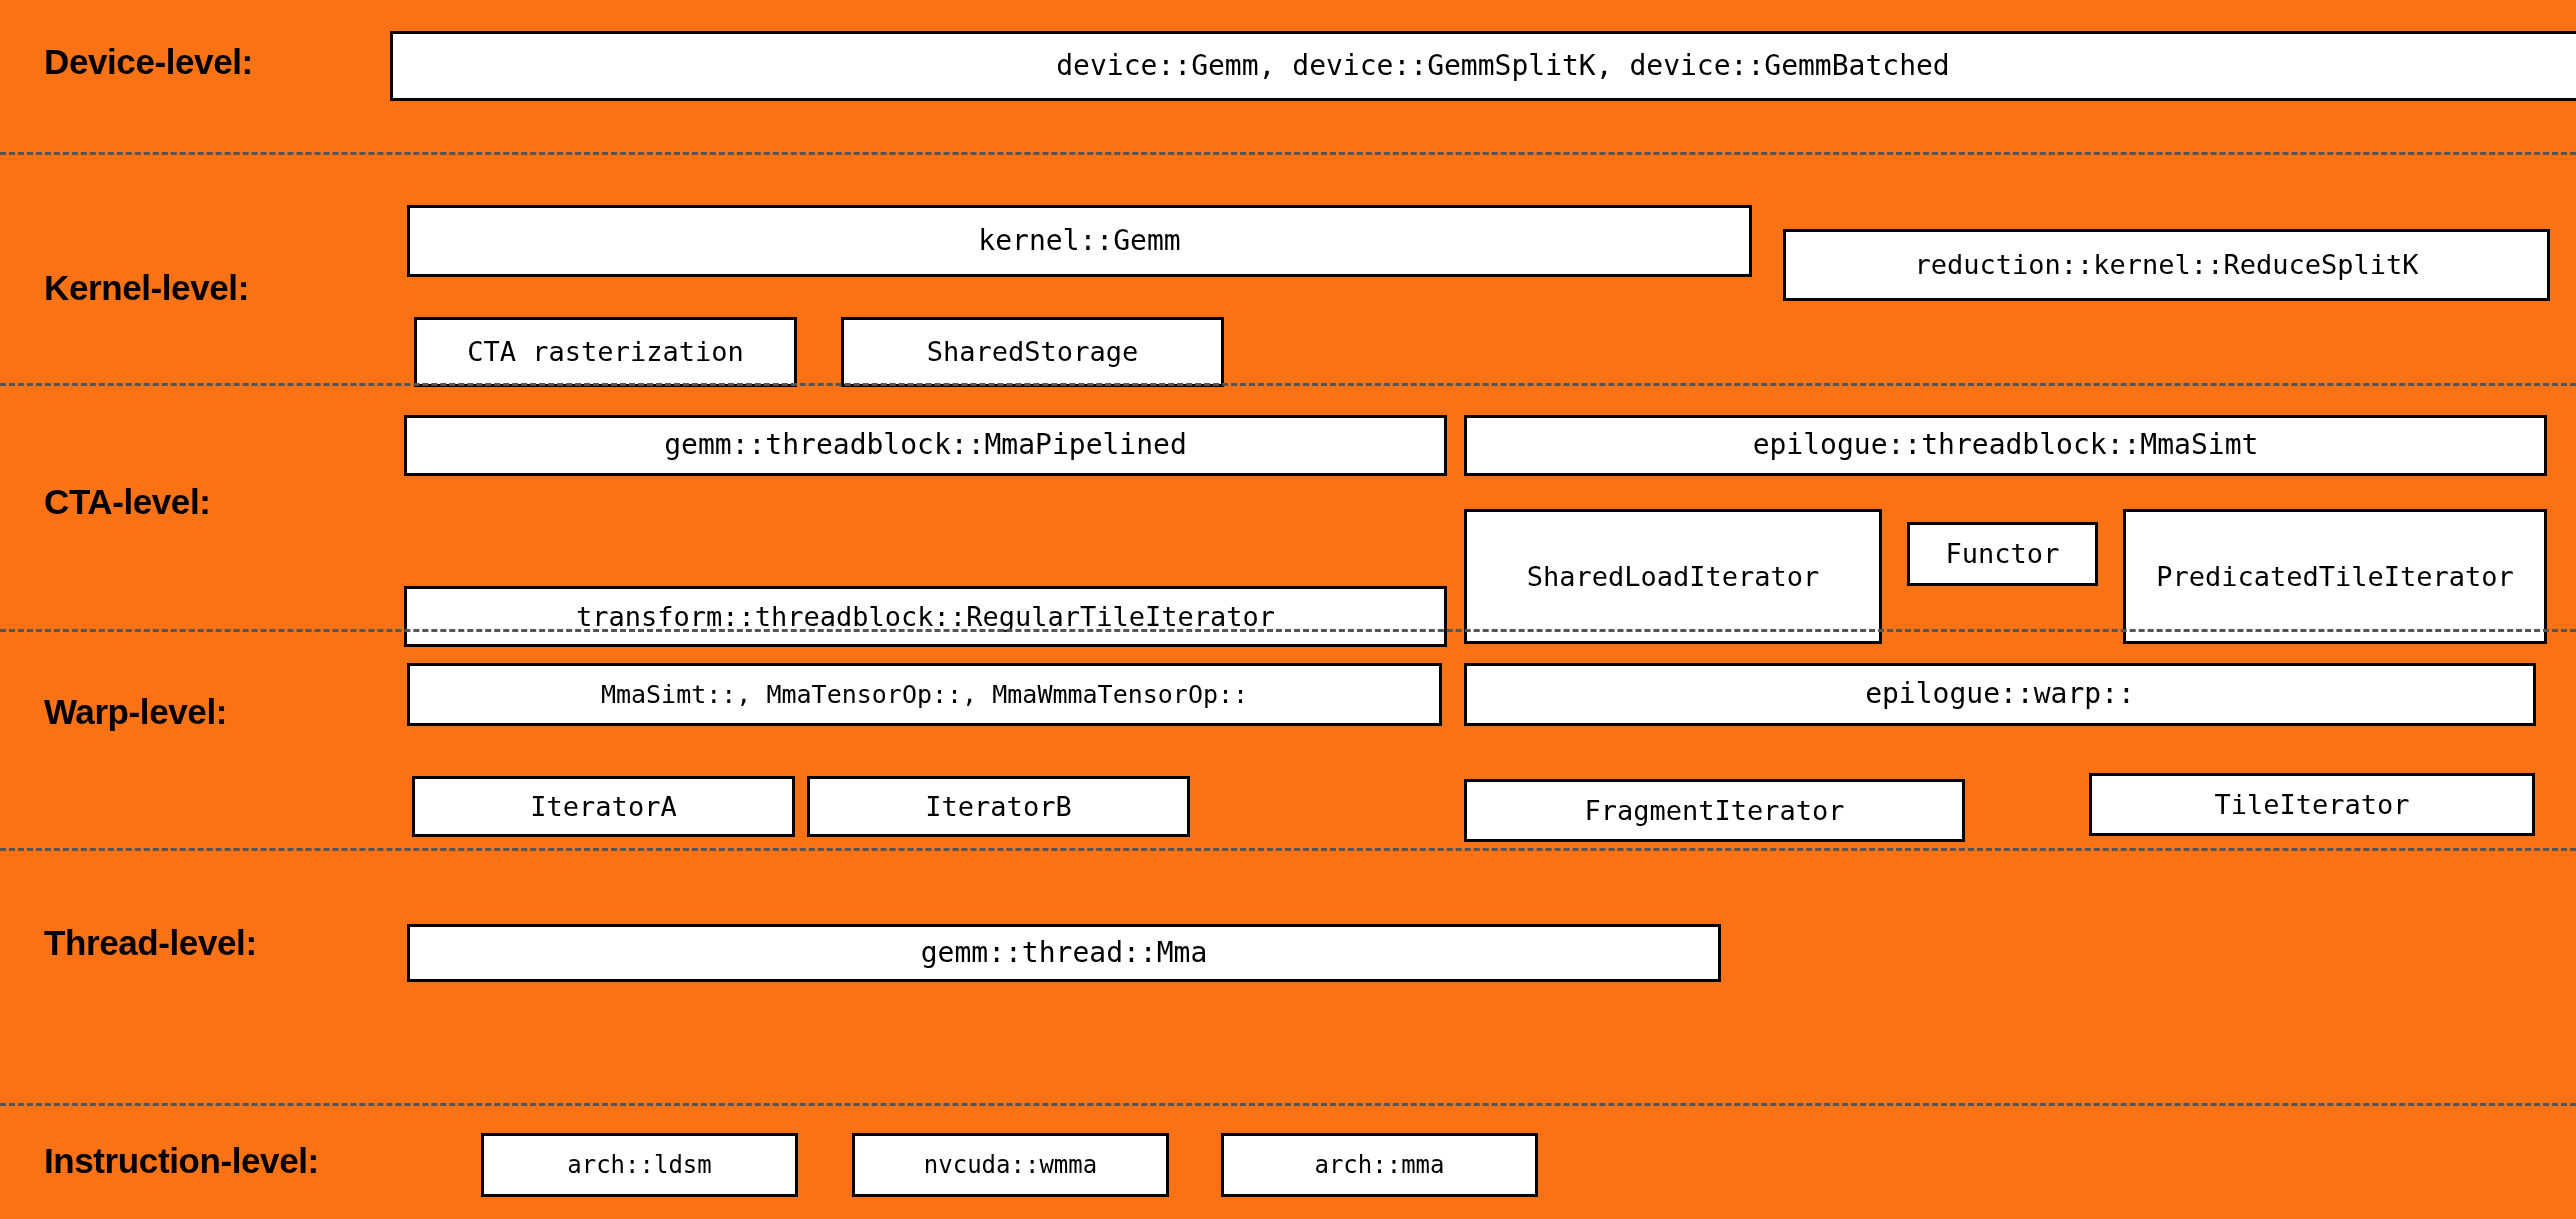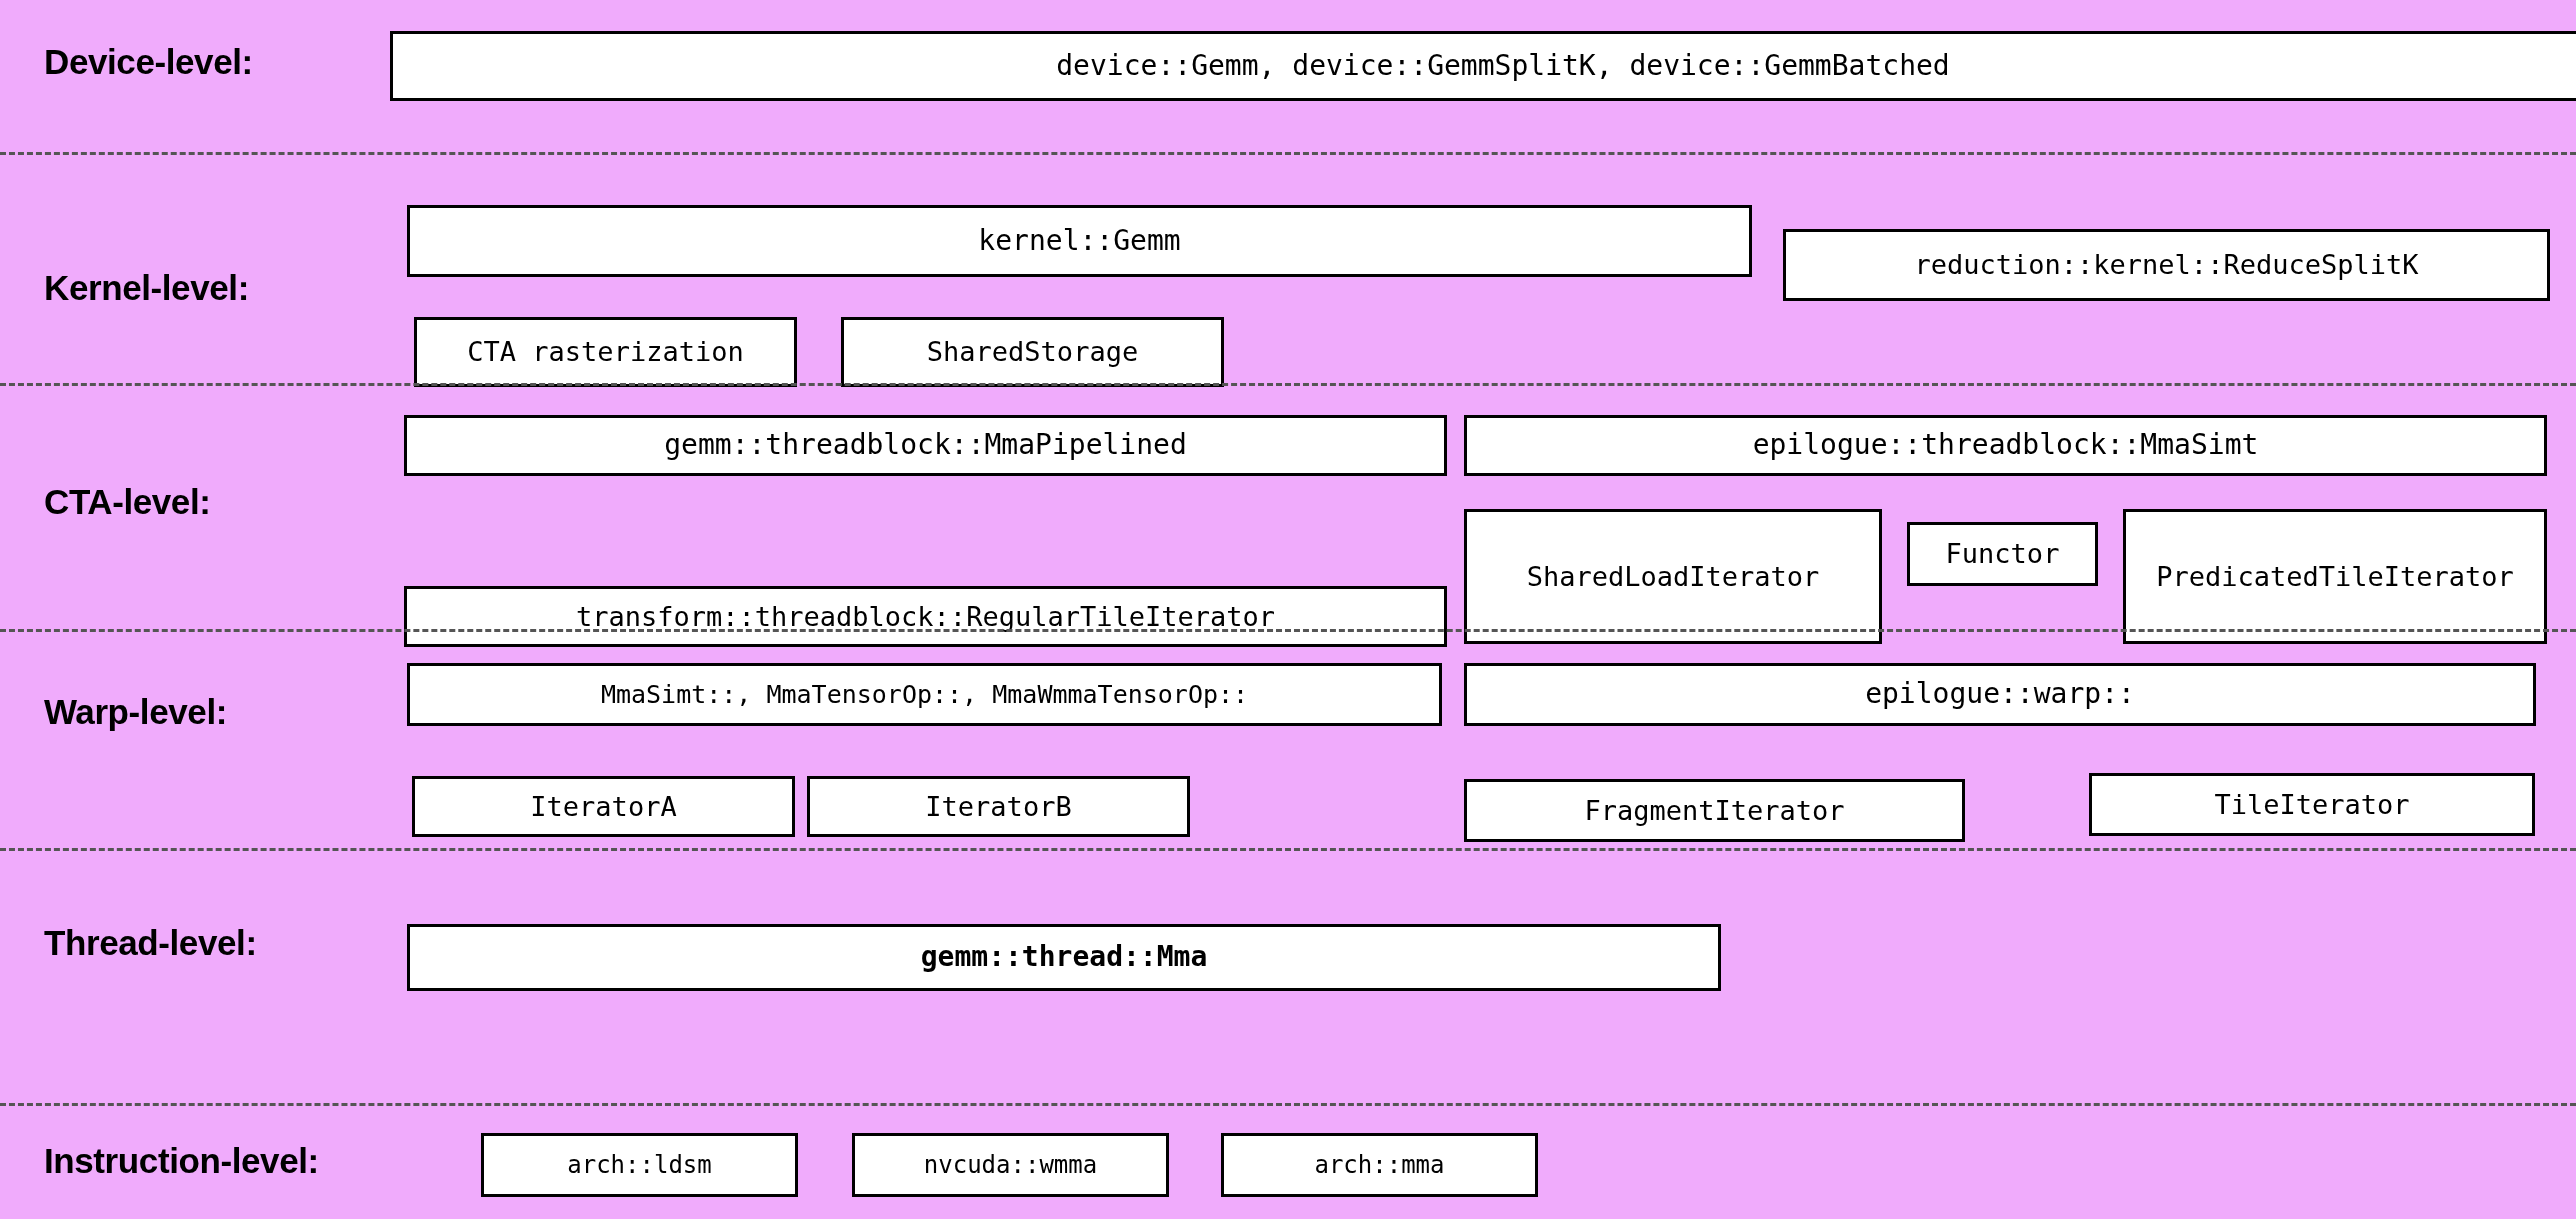--- a/index.html
+++ b/index.html
@@ -5,21 +5,21 @@
 <style>
   html, body {
     margin: 0;
     padding: 0;
     background: #ffffff;
   }
   #page {
     position: relative;
     width: 2576px;
     height: 1219px;
-    background: #f0abfc;
+    background: #f97316;
     font-family: "Liberation Sans", sans-serif;
     overflow: hidden;
   }
   
   .level-label {
     position: absolute;
     font-family: "Liberation Sans", sans-serif;
     font-weight: bold;
     font-size: 35px;
     letter-spacing: -0.4px;
@@ -106,21 +106,21 @@
   <div class="box t-lg" style="left:1464px; top:663px; width:1072px; height:63px;">epilogue::warp::</div>
 
   <div class="box t-md" style="left:1464px; top:755px; width:501px; height:63px;">FragmentIterator</div>
 
   <div class="box t-md" style="left:2089px; top:749px; width:446px; height:63px;">TileIterator</div>
 
   <div class="separator" style="top:848px;"></div>
 
   <div class="level-label" style="left:44px; top:925px;">Thread-level:</div>
 
-  <div class="box t-lg" style="left:407px; top:924px; width:1314px; height:67px;font-weight:bold;">gemm::thread::Mma</div>
+  <div class="box t-lg" style="left:407px; top:924px; width:1314px; height:58px;">gemm::thread::Mma</div>
 
   <div class="separator" style="top:1103px;"></div>
 
   <div class="level-label" style="left:44px; top:1143px;">Instruction-level:</div>
 
   <div class="box t-xs" style="left:481px; top:1133px; width:317px; height:64px;">arch::ldsm</div>
 
   <div class="box t-xs" style="left:852px; top:1133px; width:317px; height:64px;">nvcuda::wmma</div>
 
   <div class="box t-xs" style="left:1221px; top:1133px; width:317px; height:64px;">arch::mma</div>

